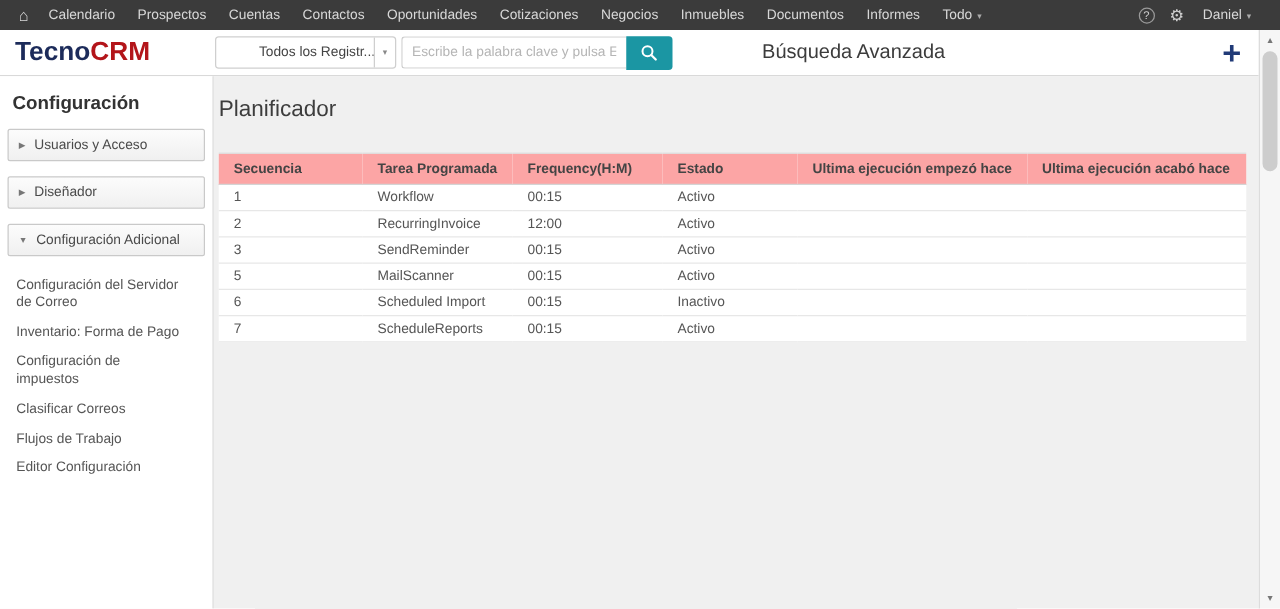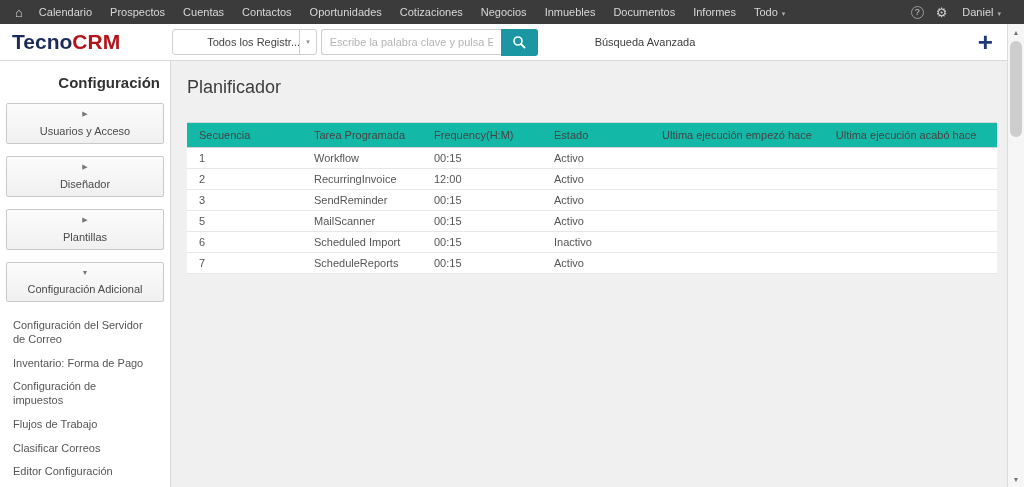--- a/index.html
+++ b/index.html
@@ -23,39 +23,39 @@
   .searchbar { height:37px; background:#fff; border-bottom:1px solid #d9d9d9; display:flex; align-items:center; padding:0 12px; }
   .logo { font-size:21px; font-weight:bold; margin-right:52px; letter-spacing:0; cursor:default; }
   .logo .t { color:#1c2b5a; }
   .logo .c { color:#b3151a; }
   .filter { height:26px; border:1px solid #cfcfcf; border-radius:3px; display:flex; align-items:stretch; font-size:11px; color:#444; background:#fff; cursor:pointer;padding-left:26px; }
   .filter .filter-text { display:flex; align-items:center; padding:0 8px; max-width:100px; white-space:nowrap; overflow:hidden; }
   .filter .filter-caret { display:flex; align-items:center; padding:0 6px; border-left:1px solid #cfcfcf; color:#888; font-size:7px; }
   .search-input { width:180px; height:26px; border:1px solid #cfcfcf; border-right:none; border-radius:3px 0 0 3px; margin-left:4px; padding:0 8px; font-size:11px; color:#333; font-family:"Liberation Sans", sans-serif; }
   .search-input::placeholder { color:#b5b5b5; }
   .search-btn { width:37px; height:27px; background:#1b96a3; border:none; border-radius:0 3px 3px 0; display:flex; align-items:center; justify-content:center; cursor:pointer; }
-  .adv { font-size:11px; color:#3c3c3c; margin-left:13px; text-decoration:none; cursor:pointer;padding-left:44px; }
+  .adv { font-size:16px; color:#3c3c3c; margin-left:28px; text-decoration:none; cursor:pointer;padding-left:44px; }
   .searchbar .spacer { flex:1; }
   .plus { color:#203a77; font-size:26px; font-weight:bold; line-height:20px; text-decoration:none; cursor:pointer; padding-right:2px; }
 
   
   .content { display:flex; height:426px; }
 
   .sidebar { width:171px; min-width:171px; background:#fff; border-right:1px solid #d8d8d8; overflow:hidden; }
-  .sidebar h2 { font-size:15px; font-weight:bold; color:#333; margin:13px 10px 12px;text-align:right; }
-  .acc { margin:0 6px 12px; border:1px solid #c9c9c9; border-radius:2px; background:linear-gradient(#fcfcfc,#f0f0f0); padding:6px 8px; color:#4a4a4a; font-size:11px; display:flex; align-items:center; gap:7px; cursor:pointer;flex-direction:column; }
+  .sidebar h2 { font-size:15px; font-weight:bold; color:#333; margin:13px 10px 12px; }
+  .acc { margin:0 6px 12px; border:1px solid #c9c9c9; border-radius:2px; background:linear-gradient(#fcfcfc,#f0f0f0); padding:6px 8px; color:#4a4a4a; font-size:11px; display:flex; align-items:center; gap:7px; cursor:pointer; }
   .acc .tri { font-size:7px; color:#777; }
   .nav-list { margin-top:4px; }
   .nav-item { padding:5px 26px 5px 13px; font-size:11px; color:#555; line-height:1.25; cursor:pointer; }
 
-  .main { flex:1; background:#f0f0f0; padding:10px 10px 0 16px; overflow:hidden; }
+  .main { flex:1; background:#f0f0f0; padding:10px 10px 0 4px; overflow:hidden; }
   .main h1 { font-size:18px; font-weight:500; color:#3d3d3d; margin:6px 0 24px; }
 
   table.sched { width:100%; border-collapse:collapse; background:#fff; border-top:1px solid #d8d8d8; }
-  table.sched thead th { background:#14b8a6; border-bottom:1px solid #d4d4d4; font-size:11px; color:#444; text-align:left; padding:6px 12px; font-weight:normal; white-space:nowrap; }
+  table.sched thead th { background:#fca5a5; border-bottom:1px solid #d4d4d4; font-size:11px; color:#444; text-align:left; padding:6px 12px; font-weight:bold; white-space:nowrap; }
   table.sched tbody td { font-size:11px; color:#555; padding:4px 12px; border-bottom:1px solid #e7e7e7; height:19px; }
 
   
   .scrollbar { position:absolute; top:24px; right:0; bottom:0; width:17px; background:#f6f6f6; border-left:1px solid #dcdcdc; }
   .sb-btn { position:absolute; left:0; width:100%; height:16px; display:flex; align-items:center; justify-content:center; font-size:7px; color:#777; cursor:pointer; }
   .sb-up { top:0; }
   .sb-down { bottom:0; }
   .sb-thumb { position:absolute; top:17px; left:2px; right:2px; height:96px; background:#cdcdcd; border-radius:7px; cursor:pointer; }
 </style>
 </head>
@@ -115,34 +115,30 @@
 
         <div class="acc">
           <span class="tri">▶</span>
           <span>Usuarios y Acceso</span>
         </div>
         <div class="acc">
           <span class="tri">▶</span>
           <span>Diseñador</span>
         </div>
         <div class="acc">
-          <span class="tri">▶</span>
-          <span>Plantillas</span>
-        </div>
-        <div class="acc">
           <span class="tri">▼</span>
           <span>Configuración Adicional</span>
         </div>
 
         <div class="nav-list">
           <div class="nav-item">Configuración del Servidor de Correo</div>
           <div class="nav-item">Inventario: Forma de Pago</div>
           <div class="nav-item">Configuración de impuestos</div>
+          <div class="nav-item">Clasificar Correos</div>
           <div class="nav-item">Flujos de Trabajo</div>
-          <div class="nav-item">Clasificar Correos</div>
           <div class="nav-item">Editor Configuración</div>
 
         </div>
       </aside>
 
       <main class="main">
         <h1>Planificador</h1>
 
         <table class="sched">
           <colgroup>

